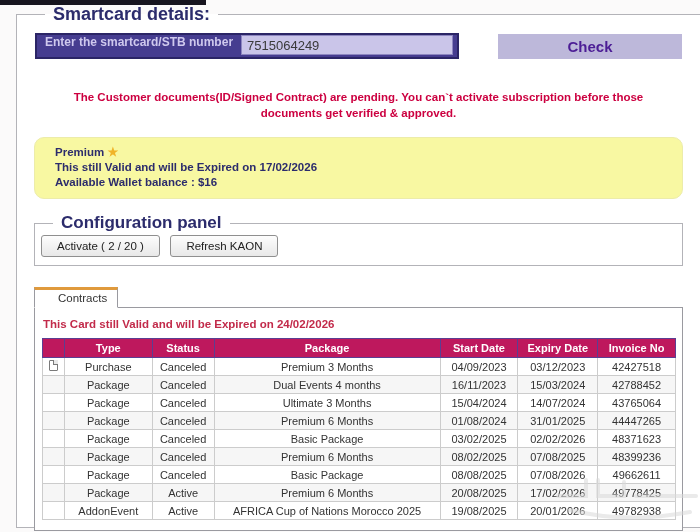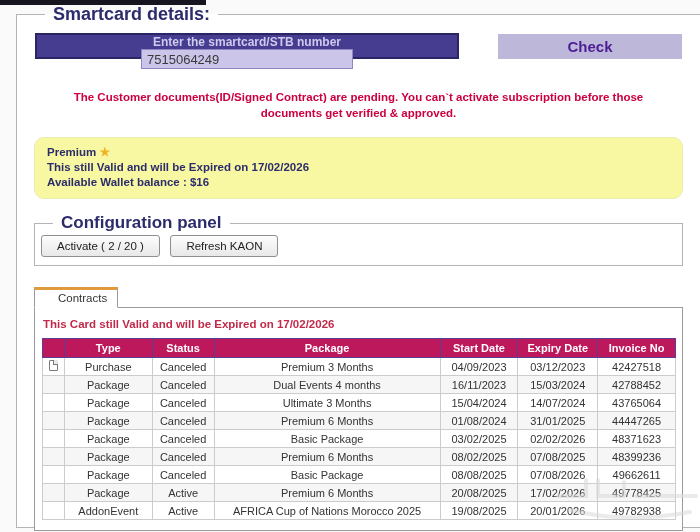--- a/index.html
+++ b/index.html
@@ -13,42 +13,42 @@
     position:absolute; left:16px; top:4px; width:684px; height:524px;
     border:1px solid #b3b3b8; background:#fff; padding:0 16px;
   }
   fieldset.outer > legend {
     margin-left:12px; padding:0 8px; font-size:18px; font-weight:bold; color:#2c2c6c;
   }
 
   
   .search-row { display:flex; align-items:center; margin:8px 2px 0 2px; }
   .sc-bar {
-    display:flex; align-items:center; width:424px; height:26px;
-    background:#463d90; border:2px solid #2b2566;flex-direction:column;
+    display:flex; align-items:flex-start; width:424px; height:26px;
+    background:#463d90; border:2px solid #2b2566;
   }
   .sc-bar .sc-label { color:#cfc9ee; font-size:12px; font-weight:bold; padding:0 8px; white-space:nowrap; }
   .sc-bar input {
     width:212px; height:20px; background:#cac5e9; border:1px solid #8d86c0;
     font-size:13px; color:#3a3a3a; padding:8px 5px; font-family:"Liberation Sans",sans-serif;
   }
   .check-btn {
     margin-left:auto; width:184px; height:25px; background:#bdb8da; border:none;
     color:#4c1d95; font-size:15px; font-weight:bold; cursor:pointer;
     font-family:"Liberation Sans",sans-serif;
   }
 
   .warning {
     margin:30px auto 0 auto; width:92%; text-align:center;
     color:#cc0040; font-size:11.5px; font-weight:bold; line-height:16px;
   }
 
   .info-box {
     margin:16px 1px 0 1px; background:#f8f8a2; border:1px solid #ececaa;
-    border-radius:10px; padding:7px 12px 8px 12px;
+    border-radius:10px; padding:7px 12px 8px 20px;
     color:#2c2c6c; font-size:11.5px; font-weight:bold; line-height:15px;
   }
   .info-box .star { color:#f0b429; font-size:12px; }
 
   fieldset.config {
     margin:14px 1px 0 1px; border:1px solid #b3b3b8; padding:2px 6px 8px 6px;
   }
   fieldset.config > legend {
     margin-left:12px; padding:0 8px; font-size:17px; font-weight:bold; color:#2c2c6c;
   }
@@ -124,21 +124,21 @@
 
     <fieldset class="config">
       <legend>Configuration panel</legend>
       <button class="cfg-btn">Activate ( 2 / 20 )</button>
       <button class="cfg-btn">Refresh KAON</button>
     </fieldset>
 
     <div class="tabs">
       <div class="tab">Contracts</div>
       <div class="tab-panel">
-        <div class="panel-notice">This Card still Valid and will be Expired on 17/02/2026</div>
+        <div class="panel-notice">This Card still Valid and will be Expired on 24/02/2026</div>
         <table class="contracts">
           <thead>
             <tr id="contracts-head-row">
                 <th class="col-icon"></th>
                 <th class="col-type">Type</th>
                 <th class="col-status">Status</th>
                 <th class="col-pkg">Package</th>
                 <th class="col-start">Start Date</th>
                 <th class="col-expiry">Expiry Date</th>
                 <th class="col-inv">Invoice No</th>

